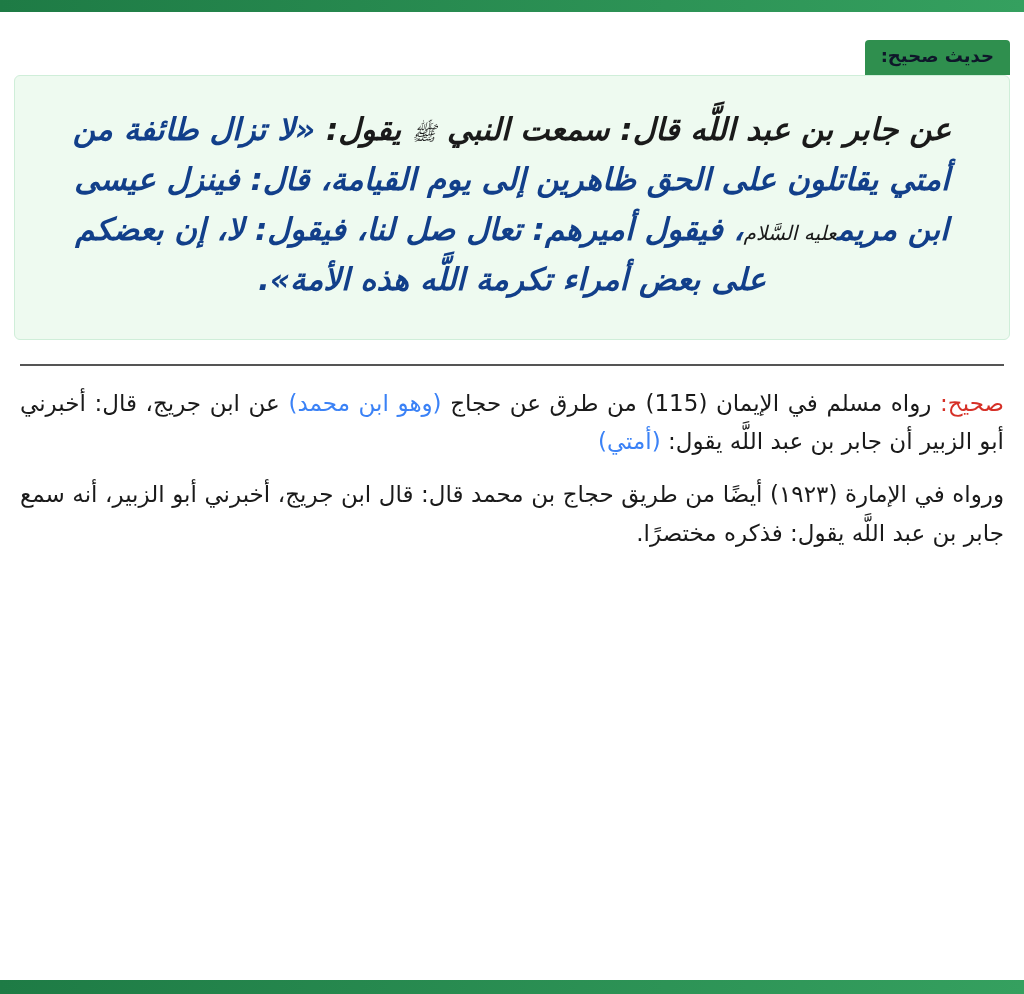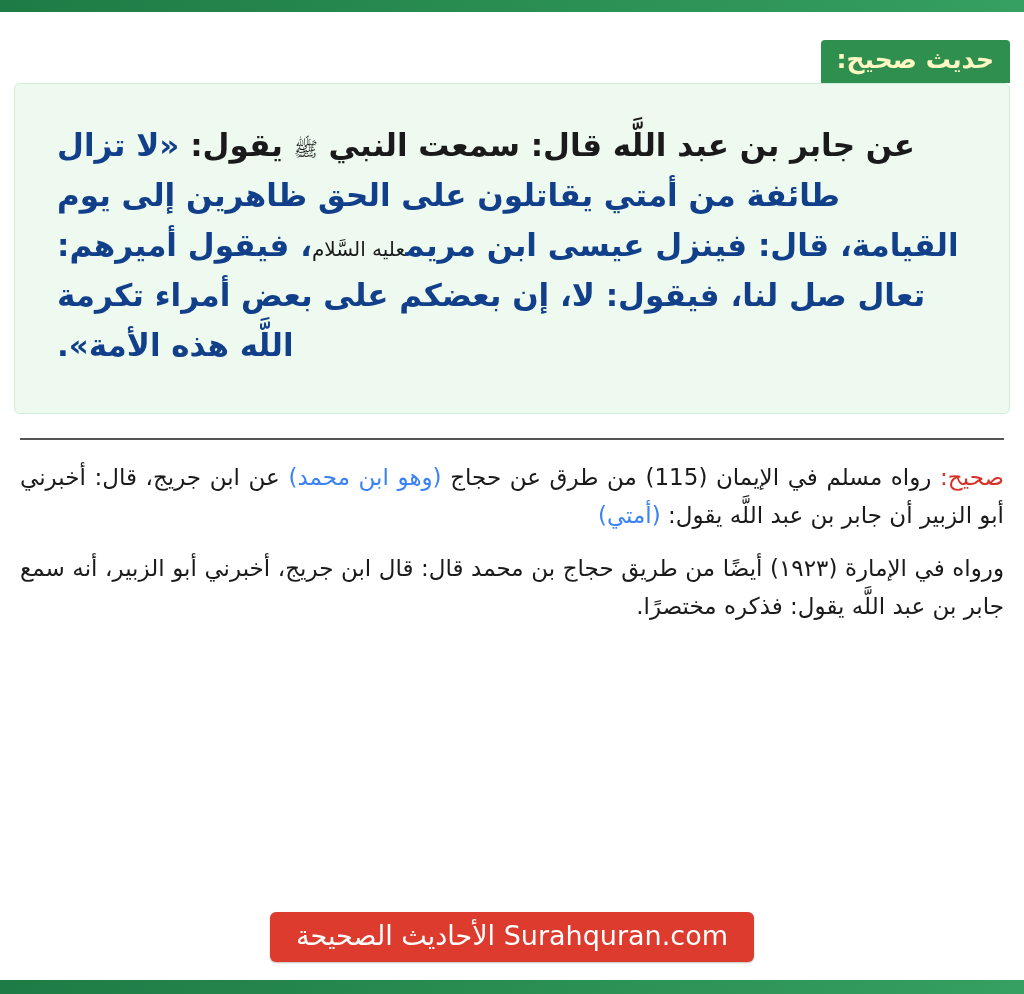--- a/index.html
+++ b/index.html
@@ -30,44 +30,45 @@
     margin: 0 -14px;
   }
   
   .header-row {
     display: flex;
     justify-content: flex-start;
     margin-top: 28px;
   }
   .header-label {
     background: #2f8f4e;
-    color: #fef9c3;
-    font-size: 25px;
+    color: #0f172a;
+    font-size: 18px;
     font-weight: bold;
     padding: 6px 16px 9px 16px;
     border-radius: 4px 4px 0 0;
     line-height: 1.1;
     white-space: nowrap;
   }
   
   .hadith-box {
     background: #eefaf0;
     border: 1px solid #cfeed9;
     border-radius: 6px;
     padding: 20px 26px 26px 26px;
     box-sizing: border-box;
     margin-top: 0;
   }
   .hadith-text {
     font-size: 31px;
     font-weight: bold;
     line-height: 1.62;
-    text-align: left;
+    text-align: center;
     color: #1a1a1a;
-    margin: 16px;
+    margin: 8px;
+    font-style: italic;
   }
   .hadith-text .quote {
     color: #123f8a;
   }
   .hadith-text .small-sym {
     font-size: 20px;
     font-weight: normal;
     color: #1a1a1a;
   }
   
@@ -156,22 +157,16 @@
       <span>رواه مسلم في الإيمان (115) من طرق عن حجاج</span>
       <span class="green">(وهو ابن محمد)</span>
       <span>عن ابن جريج، قال: أخبرني أبو الزبير أن جابر بن عبد اللَّه يقول:</span>
       <span class="green">(أمتي)</span>
     </p>
     <p>ورواه في الإمارة (١٩٢٣) أيضًا من طريق حجاج بن محمد قال: قال ابن جريج، أخبرني أبو الزبير، أنه سمع جابر بن عبد اللَّه يقول: فذكره مختصرًا.</p>
   </div>
 
   <div class="spacer"></div>
 
-  <div class="footer-row">
-    <div class="footer-badge">
-      <span class="site">Surahquran.com</span>
-      <span>الأحاديث الصحيحة</span>
-    </div>
-  </div>
 
   <div class="bottom-bar"></div>
 
 </div>
 
 </body></html>

